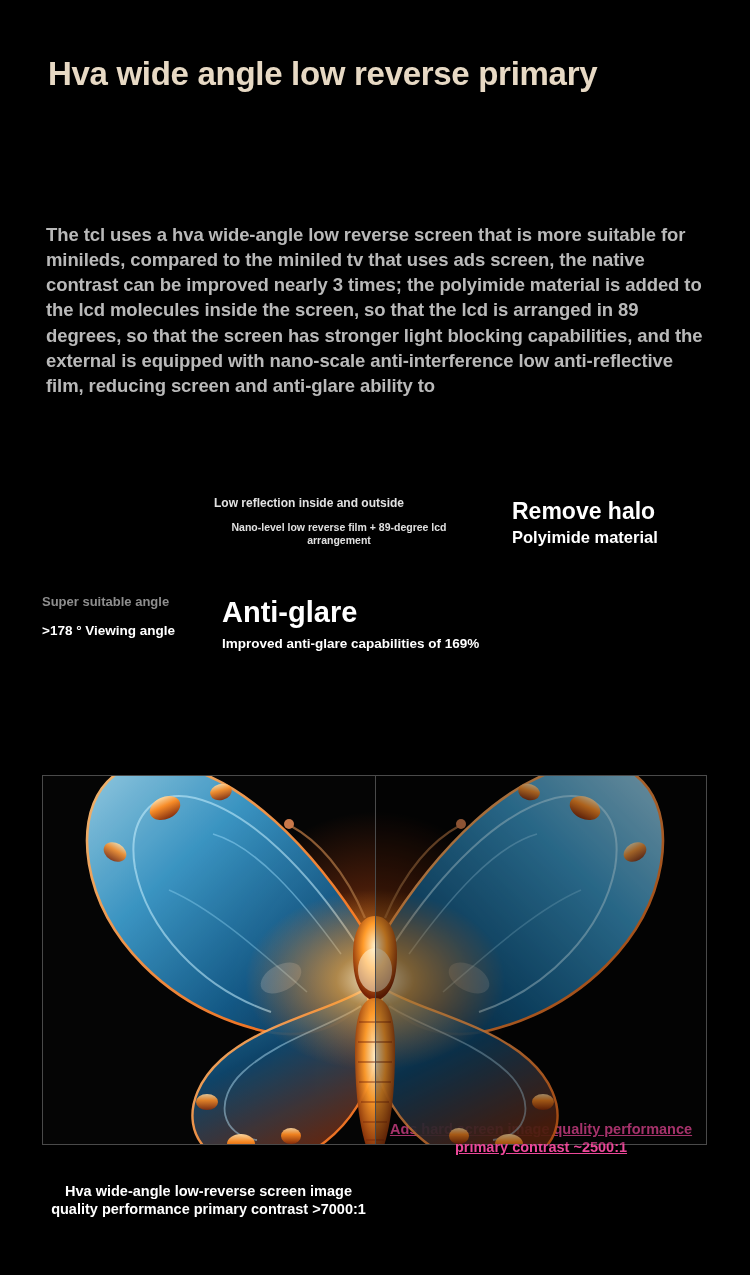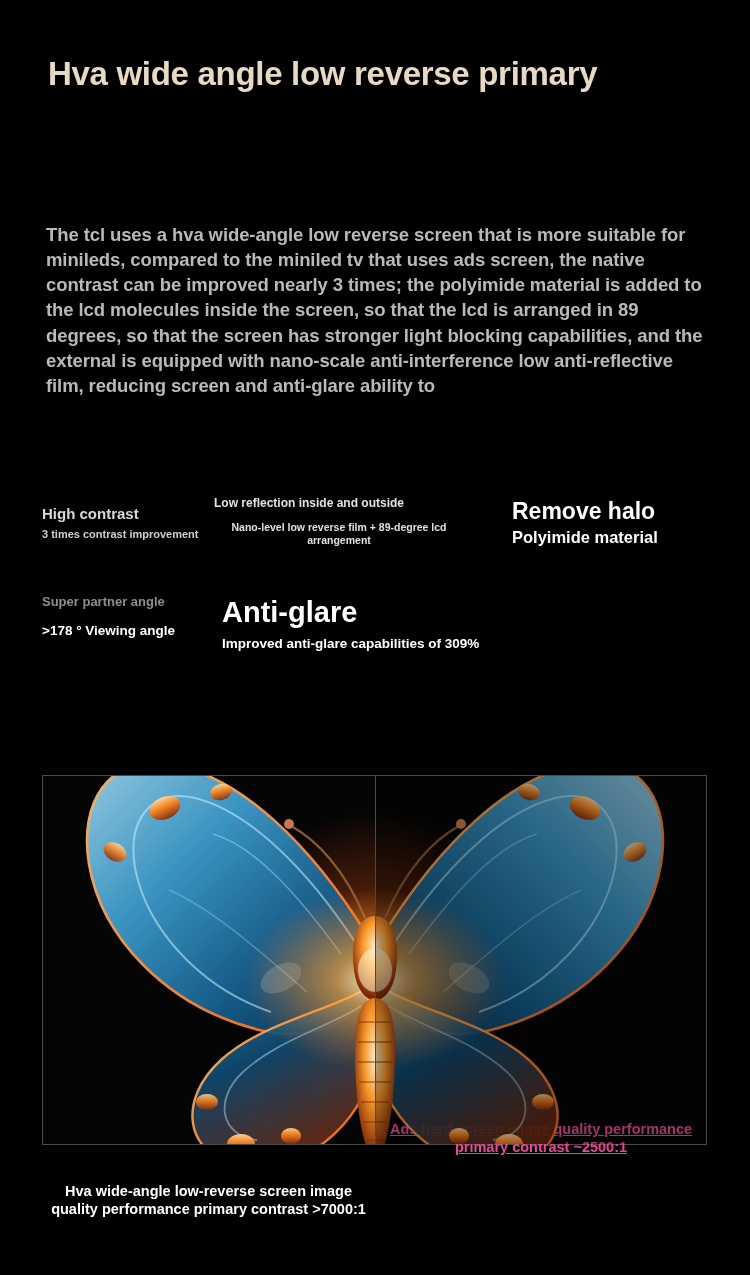--- a/index.html
+++ b/index.html
@@ -153,43 +153,39 @@
   }
 </style>
 </head>
 <body>
 
 <div class="page">
 
   <h1 class="headline">Hva wide angle low reverse primary</h1>
   <p class="body-copy">The tcl uses a hva wide-angle low reverse screen that is more suitable for minileds, compared to the miniled tv that uses ads screen, the native contrast can be improved nearly 3 times; the polyimide material is added to the lcd molecules inside the screen, so that the lcd is arranged in 89 degrees, so that the screen has stronger light blocking capabilities, and the external is equipped with nano-scale anti-interference low anti-reflective film, reducing screen and anti-glare ability to</p>
 
-  <div class="feat f-contrast">
-    <span class="t">High contrast</span>
-    <span class="d">3 times contrast improvement</span>
-  </div>
 
   <div class="feat f-reflection">
     <span class="t">Low reflection inside and outside</span>
     <span class="d">Nano-level low reverse film + 89-degree lcd arrangement</span>
   </div>
 
   <div class="feat f-halo">
     <span class="t">Remove halo</span>
     <span class="d">Polyimide material</span>
   </div>
 
   <div class="feat f-viewing">
-    <span class="t">Super partner angle</span>
+    <span class="t">Super suitable angle</span>
     <span class="d">&gt;178 ° Viewing angle</span>
   </div>
 
   <div class="feat f-antiglare">
     <span class="t">Anti-glare</span>
-    <span class="d">Improved anti-glare capabilities of 309%</span>
+    <span class="d">Improved anti-glare capabilities of 169%</span>
   </div>
 
   <div class="compare">
     <div class="glow"></div>
     <svg class="butterfly" viewBox="0 0 660 460">
       <defs>
         <linearGradient id="wingBlue" x1="0" y1="0" x2="1" y2="1">
           <stop offset="0%" stop-color="#9fd8f0"></stop>
           <stop offset="35%" stop-color="#3f9fd0"></stop>
           <stop offset="70%" stop-color="#155f8f"></stop>

